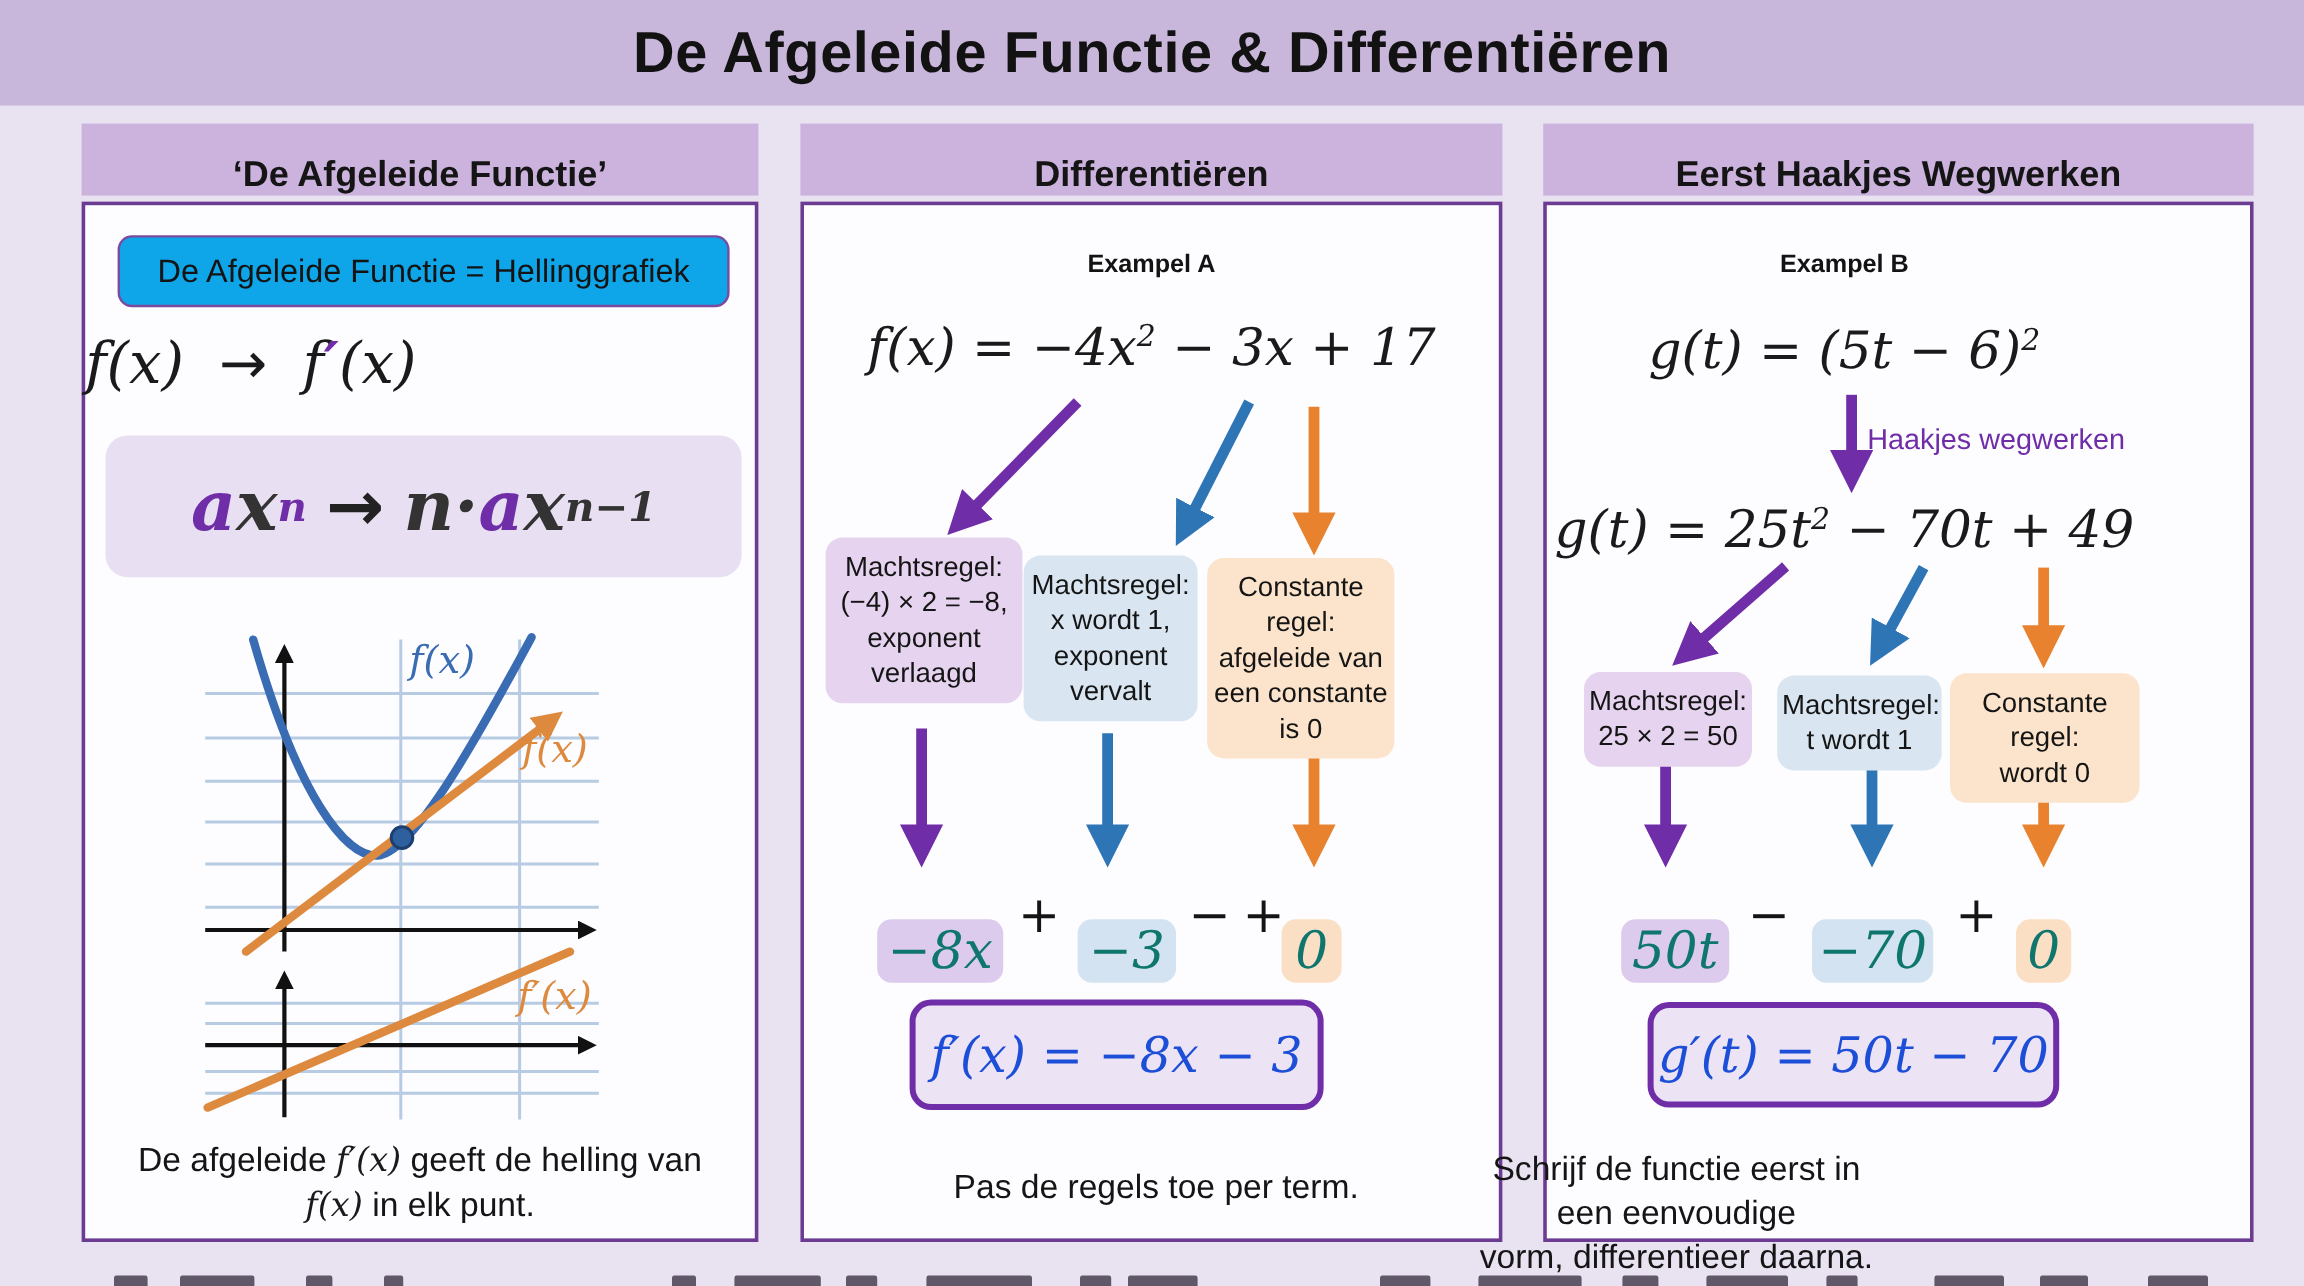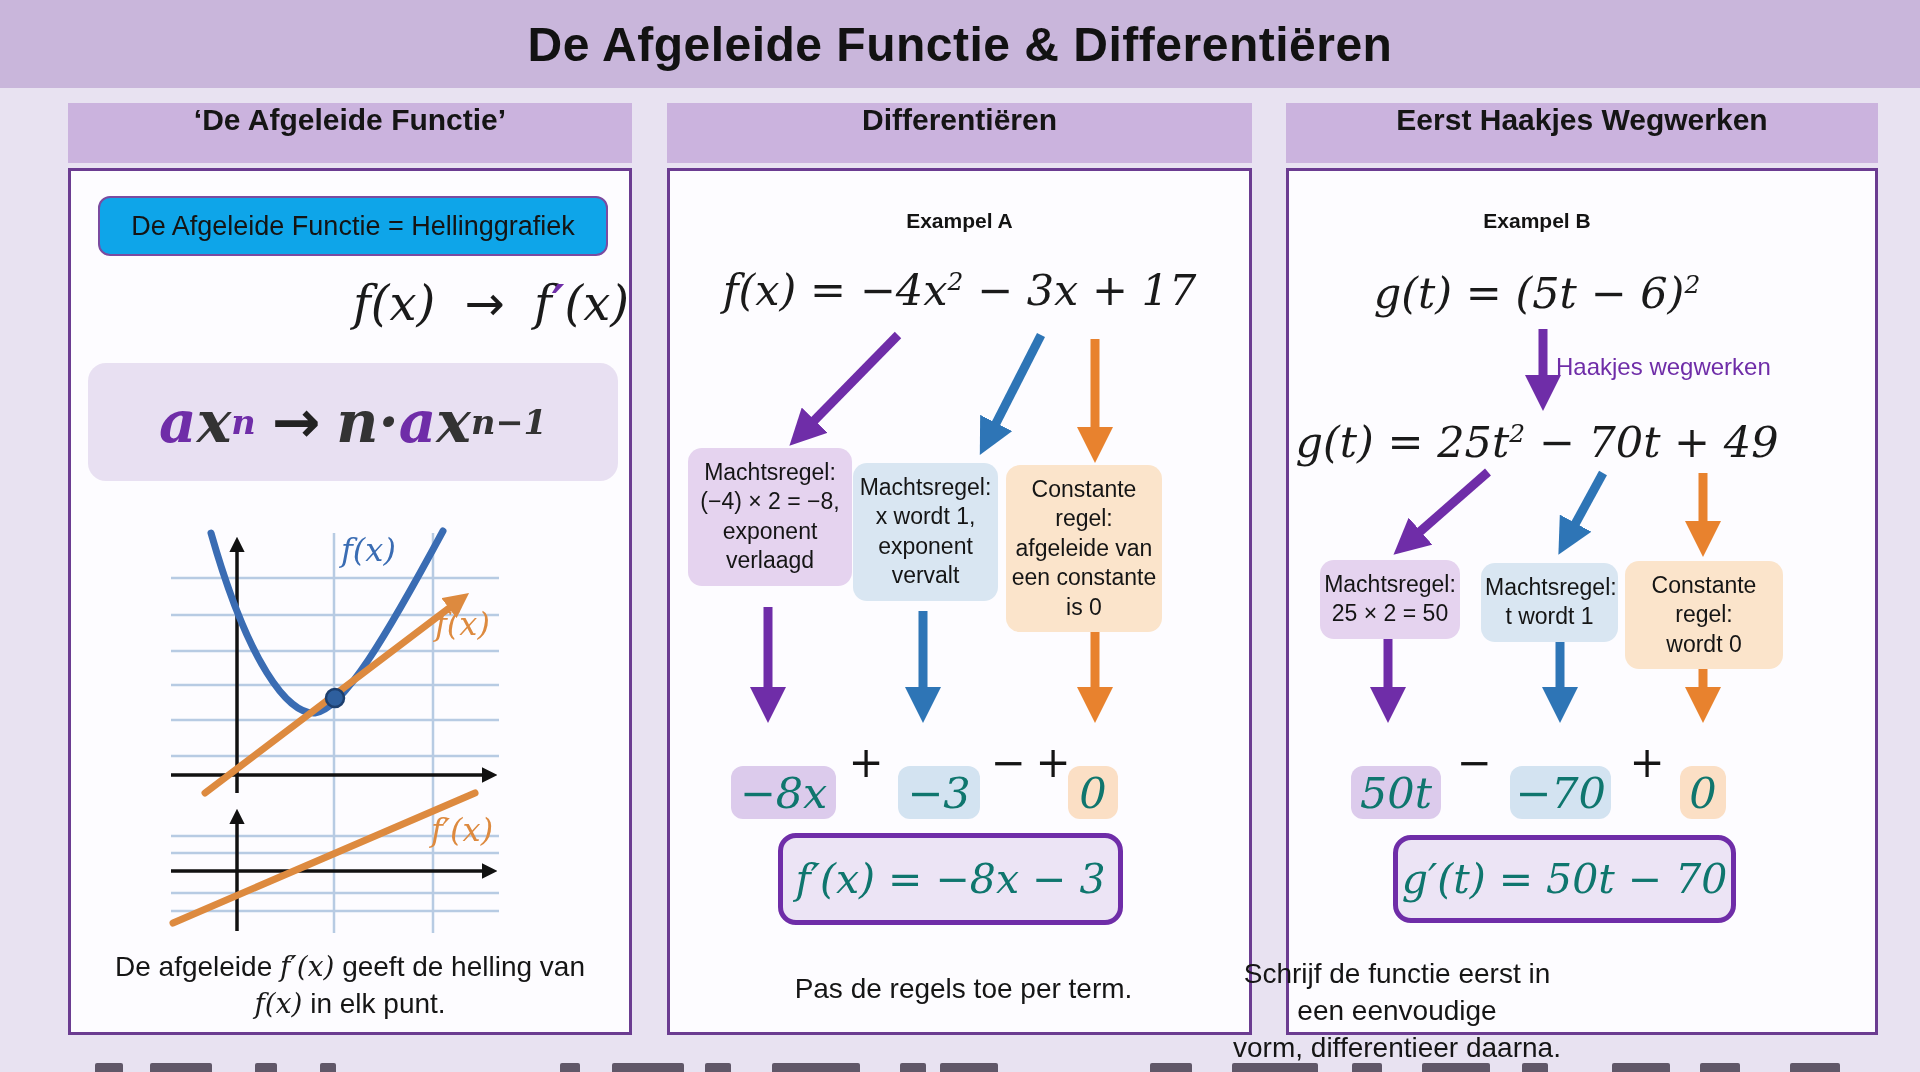--- a/index.html
+++ b/index.html
@@ -2,48 +2,48 @@
 <html><head>
 <meta charset="utf-8">
 <style>
   html,body{margin:0;padding:0;background:#e8e2f1;}
   .stage{position:relative;width:1920px;height:1072px;background:#e8e2f1;overflow:hidden;
          font-family:"Liberation Sans",sans-serif;color:#161616;}
   .banner{position:absolute;left:0;top:0;width:1920px;height:88px;background:#c9b6db;
           display:flex;align-items:center;justify-content:center;}
   .banner-title{font-size:48px;font-weight:bold;color:#121212;letter-spacing:.5px;}
   .panel-header{position:absolute;top:103px;height:60px;background:#cbb3de;
-          display:flex;align-items:flex-start;justify-content:center;font-size:30px;font-weight:bold;color:#151515;}
+          display:flex;align-items:flex-end;justify-content:center;font-size:30px;font-weight:bold;color:#151515;}
   .panel-body{position:absolute;top:168px;height:867px;background:#fdfcff;border:3px solid #6b3c91;box-sizing:border-box;}
   .math{font-family:"DejaVu Serif",serif;font-style:italic;color:#1a1a1a;}
   .sup{font-size:58%;vertical-align:super;line-height:0;}
   .purple{color:#6f2da8;}
   .darkx{color:#333;}
   .defbox{position:absolute;left:27px;top:25px;width:506px;height:56px;border:2px solid #7b4ba0;border-radius:12px;
           background:#0ea5e9;display:flex;align-items:center;justify-content:center;font-size:27px;color:#141414;}
-  .maprow{position:absolute;left:0;top:104px;width:100%;text-align:right;font-size:48px;}
+  .maprow{position:absolute;left:0;top:104px;width:100%;text-align:left;font-size:48px;}
   .powerbox{position:absolute;left:17px;top:192px;width:530px;height:118px;background:#e8e0f2;border-radius:18px;
           display:flex;align-items:center;justify-content:center;font-size:58px;font-weight:bold;}
   .rulebox{position:absolute;border-radius:14px;text-align:center;font-size:23px;line-height:1.28;
           color:#151515;white-space:pre-line;padding:10px 4px;box-sizing:border-box;}
   .rb-purple{background:#e5d3ef;}
   .rb-blue{background:#d9e6f2;}
   .rb-orange{background:#fbe4cb;}
   .chip{position:absolute;top:554px;height:53px;border-radius:12px;display:flex;align-items:center;justify-content:center;
         font-family:"DejaVu Serif",serif;font-style:italic;font-size:43px;color:#0f766e;margin-top:41px;}
   .chip-purple{background:#dccbec;}
   .chip-blue{background:#d3e3f1;}
   .chip-orange{background:#fbdfc5;}
   .op{position:absolute;top:554px;height:75px;line-height:75px;transform:translateX(-50%);
       font-family:"DejaVu Serif",serif;font-size:42px;color:#141414;}
   .example-label{position:absolute;top:38px;width:100%;text-align:center;font-size:21px;font-weight:bold;color:#131313;}
   .formula{position:absolute;width:100%;text-align:center;font-size:43px;white-space:nowrap;}
   .result{position:absolute;background:#ece4f5;border:5px solid #6f2da8;border-radius:18px;
           display:flex;align-items:center;justify-content:center;
-          font-family:"DejaVu Serif",serif;font-style:italic;font-size:41px;color:#0f766e;margin-left:20px;}
+          font-family:"DejaVu Serif",serif;font-style:italic;font-size:41px;color:#1d4ed8;}
   .caption{position:absolute;text-align:center;font-size:28px;color:#151515;line-height:1.32;}
   .pre{white-space:pre-line;}
   .arrows{position:absolute;left:0;top:0;pointer-events:none;}
   .expand-label{position:absolute;left:267px;top:182px;font-size:24px;color:#6f2da8;font-weight:500;}
   .dash{position:absolute;bottom:0;height:9px;background:#3d3546;border-radius:2px 2px 0 0;opacity:.8;}
 </style>
 </head>
 <body>
 
 <div class="stage">

